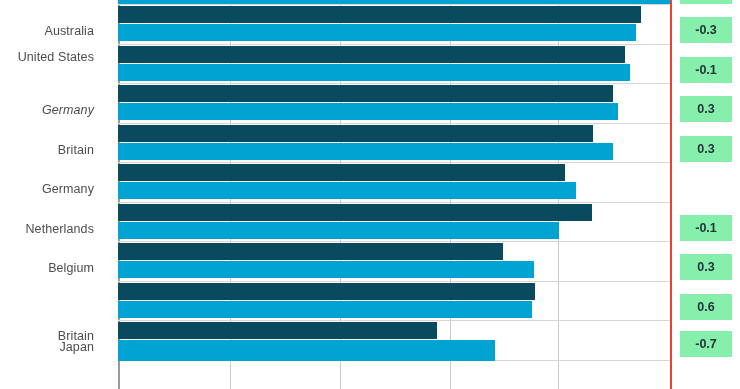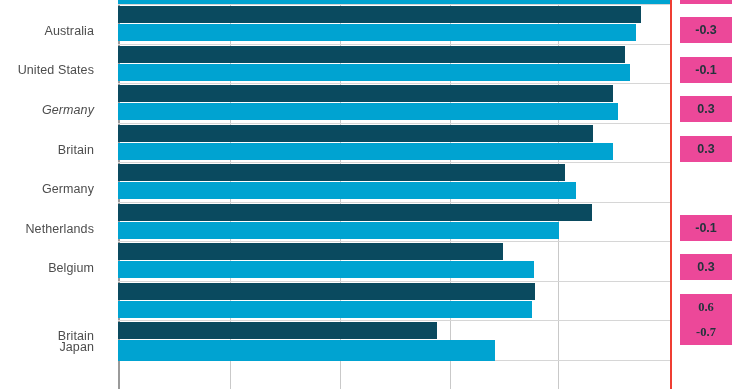--- a/index.html
+++ b/index.html
@@ -28,33 +28,33 @@
   .rowsep{position:absolute;left:0;width:552px;height:1px;background:#d6d6d6;}
   .bar{position:absolute;left:0;height:17px;}
   .bar.dark{background:#0a4a5f;}
   .bar.light{background:#00a3d1;}
 
   
   .redline{position:absolute;left:670px;top:0;width:2px;height:389px;background:#ef3e33;}
   .val-col{position:absolute;left:676px;top:0;width:64px;height:389px;}
   .val-box{
     position:absolute;left:4px;width:52px;height:26px;
-    background:#ec4899;
+    background:#86efac;
     display:flex;align-items:center;justify-content:center;
     font-size:12.5px;font-weight:bold;color:#23343c;
   }
 </style>
 </head>
 <body>
 
 <div id="chart-root">
 
   <div class="label-col">
     <div class="row-label" style="top:24px;">Australia</div>
-    <div class="row-label" style="top:63px;">United States</div>
+    <div class="row-label" style="top:50px;">United States</div>
     <div class="row-label" style="top:103px;font-style:italic;">Germany</div>
     <div class="row-label" style="top:143px;">Britain</div>
     <div class="row-label" style="top:182px;">Germany</div>
     <div class="row-label" style="top:222px;">Netherlands</div>
     <div class="row-label" style="top:261px;">Belgium</div>
     <div class="row-label" style="top:301px;margin-top:28px;">Britain</div>
     <div class="row-label" style="top:340px;">Japan</div>
   </div>
 
   <div class="plot">
@@ -108,19 +108,19 @@
 
   <div class="redline"></div>
 
   <div class="val-col">
     <div class="val-box" style="top:17px;">-0.3</div>
     <div class="val-box" style="top:57px;">-0.1</div>
     <div class="val-box" style="top:96px;">0.3</div>
     <div class="val-box" style="top:136px;">0.3</div>
     <div class="val-box" style="top:215px;">-0.1</div>
     <div class="val-box" style="top:254px;">0.3</div>
-    <div class="val-box" style="top:294px;font-family:Liberation Serif, serif;">0.6</div>
-    <div class="val-box" style="top:319px;font-family:Liberation Serif, serif;">-0.7</div>
+    <div class="val-box" style="top:294px;">0.6</div>
+    <div class="val-box" style="top:331px;">-0.7</div>
 
     <div class="val-box" style="top:-22px;"></div>
   </div>
 
 </div>
 
 </body></html>

